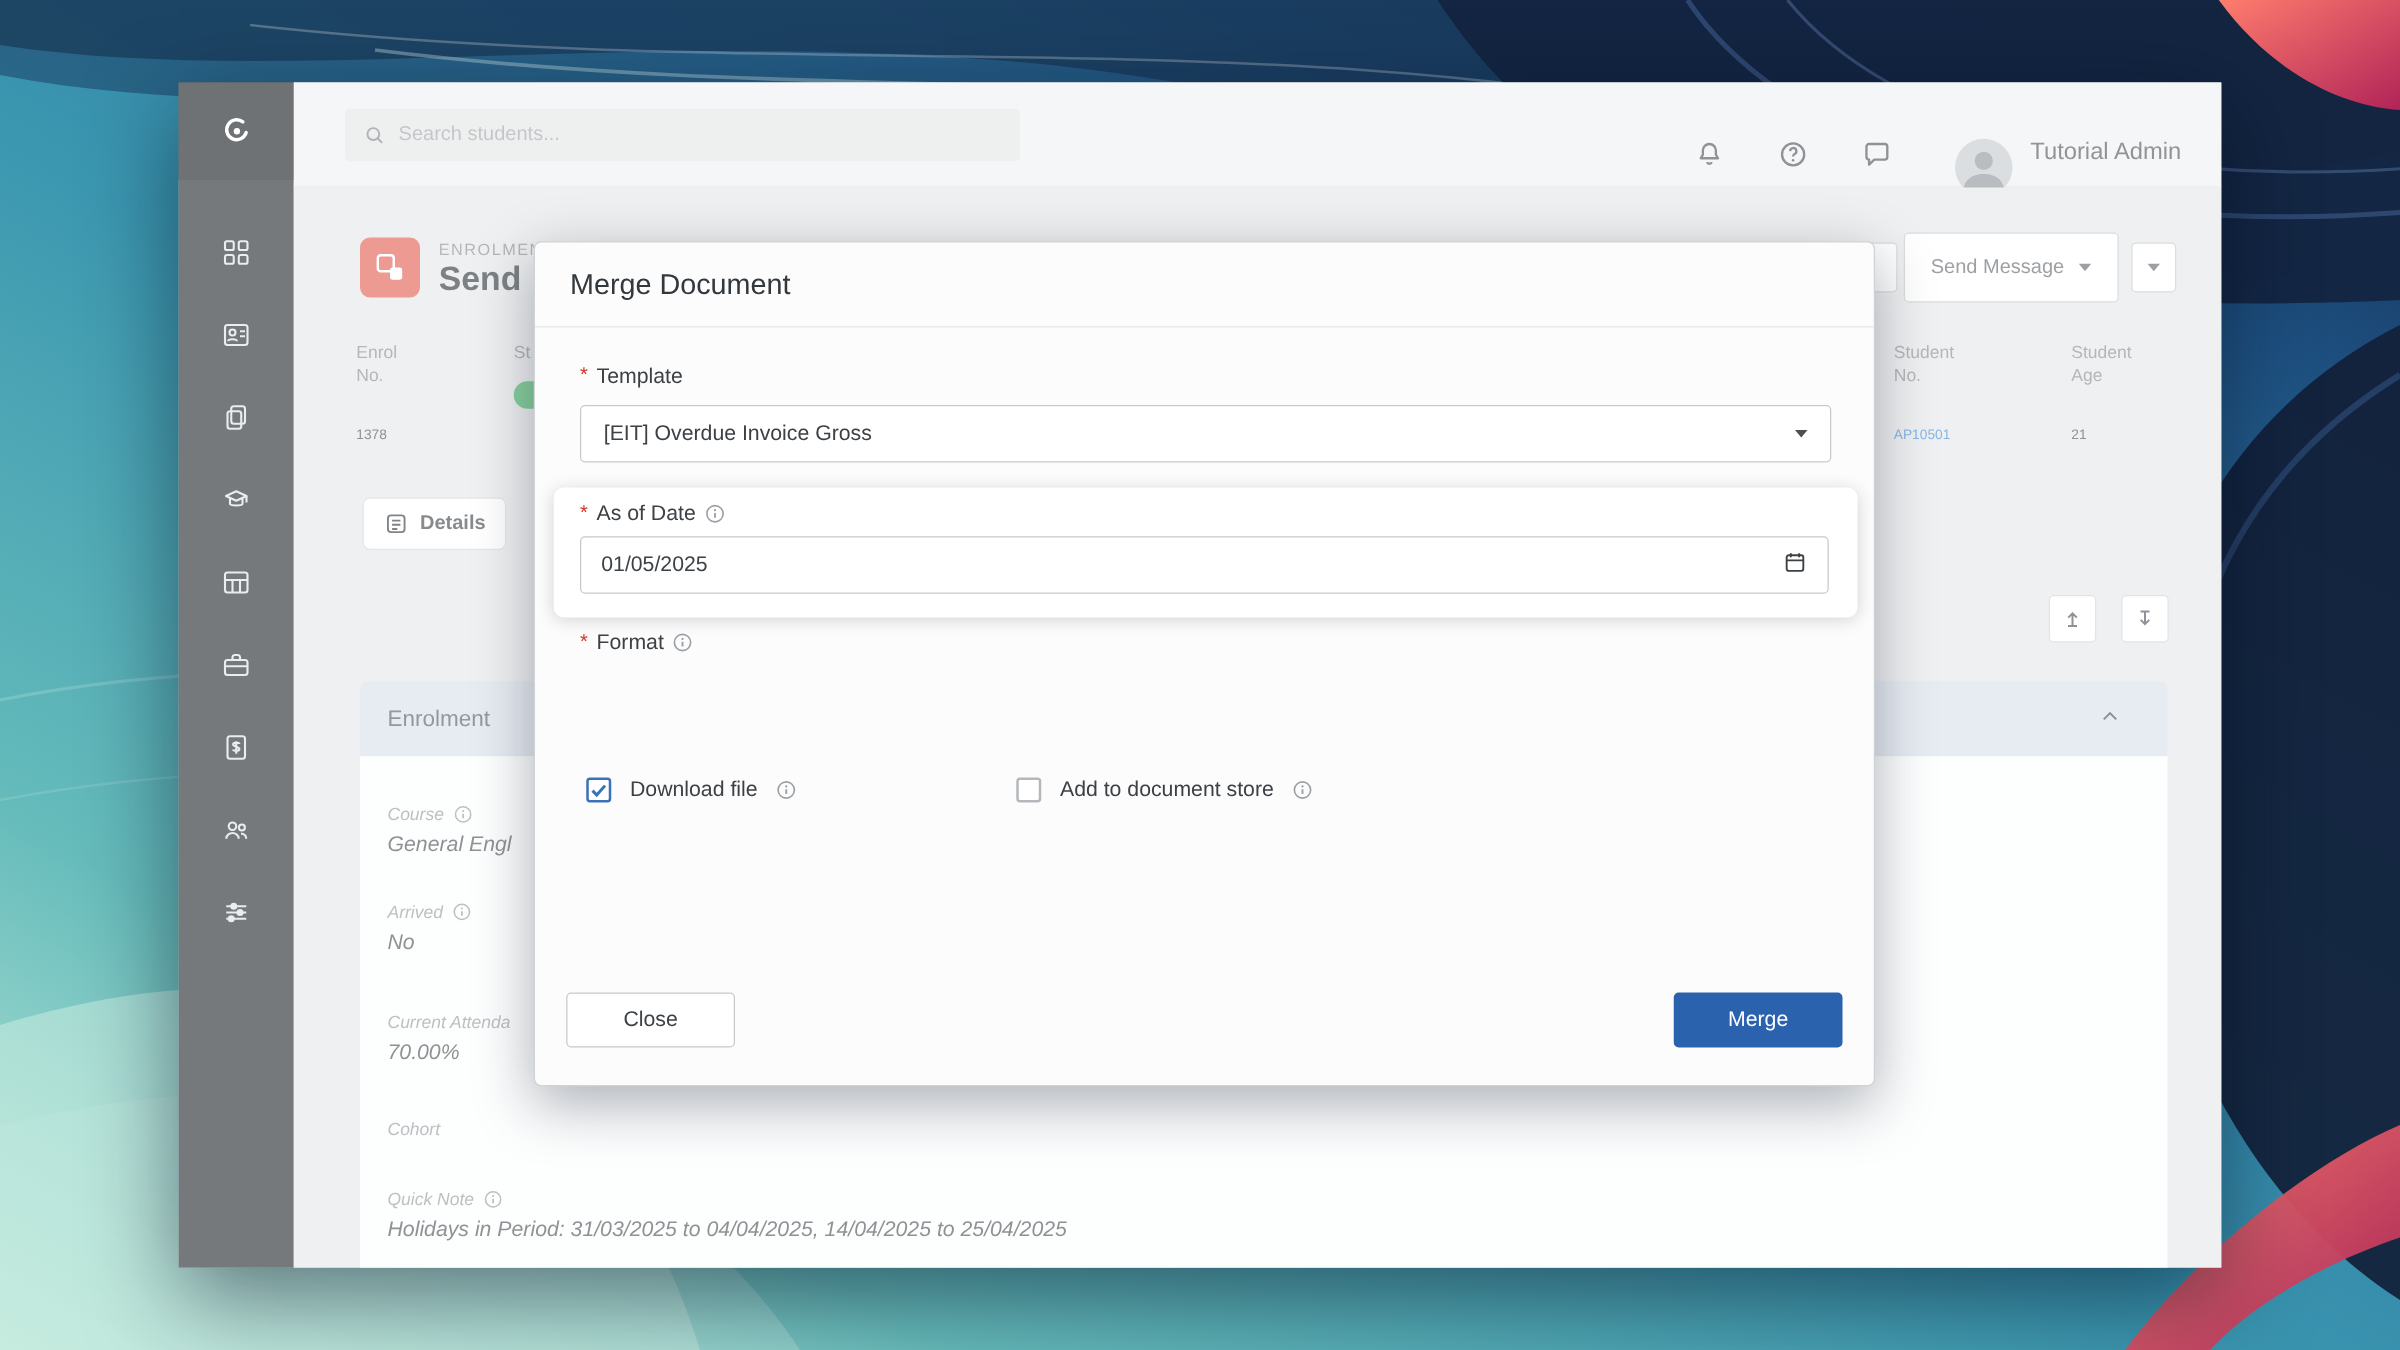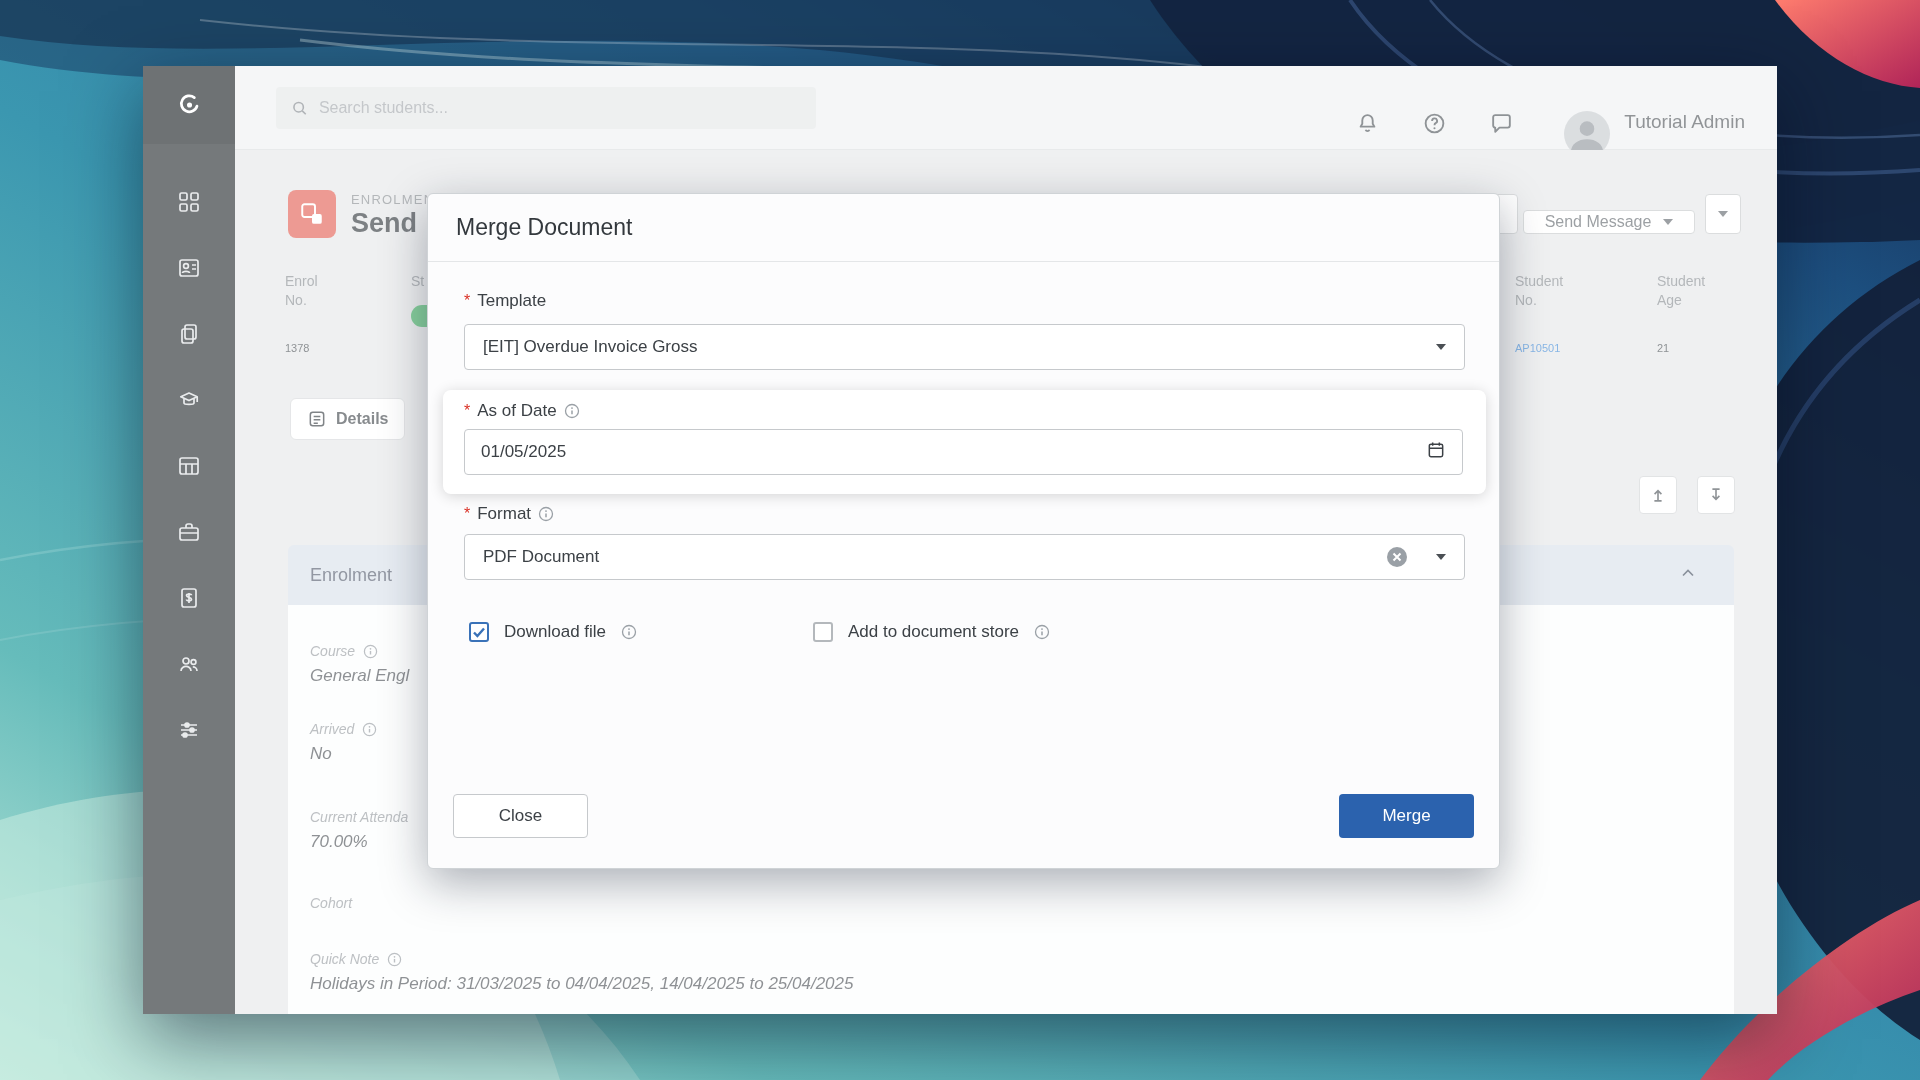--- a/index.html
+++ b/index.html
@@ -22,21 +22,21 @@
 .avatar{width:46px;height:46px;border-radius:50%;background:#c9cdd1;overflow:hidden;margin-left:50px;cursor:pointer;}
 .user-name{font-size:19px;color:#585d62;margin-left:14px;}
 
 .content{position:absolute;left:92px;top:84px;right:0;bottom:0;background:#e7e9ea;}
 .enrol-icon{position:absolute;left:53px;top:40px;width:48px;height:48px;border-radius:8px;background:#e4675b;display:flex;align-items:center;justify-content:center;}
 .eyebrow{position:absolute;left:116px;top:42px;font-size:13px;letter-spacing:1.2px;color:#8d9296;}
 .page-title{position:absolute;left:116px;top:58px;font-size:27px;font-weight:700;color:#3a4045;}
 
 .ghost-btn{position:absolute;background:#fff;border:1px solid #c9ccce;border-radius:4px;color:#6a7075;font-size:16px;display:flex;align-items:center;justify-content:center;gap:10px;font-family:inherit;cursor:pointer;}
 .partial-btn{left:1152px;top:44px;width:131px;height:40px;}
-.send-msg{left:1288px;top:60px;width:172px;height:24px;gap:12px;}
+.send-msg{left:1288px;top:36px;width:172px;height:56px;gap:12px;}
 .split-btn{left:1470px;top:44px;width:36px;height:40px;}
 .caret{width:0;height:0;border-left:5px solid transparent;border-right:5px solid transparent;border-top:6px solid #6a7075;}
 
 .sum-field{position:absolute;top:122px;}
 .sum-field .lbl{font-size:14px;line-height:19px;color:#8d9297;}
 .sum-field .val{font-size:11px;color:#54595e;margin-top:32px;}
 .sf1{left:50px;}.sf1 .lbl{width:46px;}
 .sf2{left:176px;}
 .sf3{left:1280px;}.sf3 .lbl{width:58px;}.sf3 .val{color:#4a90d9;cursor:pointer;}
 .sf4{left:1422px;}.sf4 .lbl{width:58px;}
@@ -371,28 +371,20 @@
 
   <div class="flabel fmt-label">
     <span class="req">*</span>
     <span>Format</span>
     <svg class="info-icon" width="16" height="16" viewBox="0 0 16 16" fill="none" stroke="#9aa0a6" stroke-width="1.3">
         <circle cx="8" cy="8" r="6.5"></circle>
         <path d="M8 7.4v3.8" stroke-width="1.5"></path>
         <circle cx="8" cy="5.1" r=".9" fill="#9aa0a6" stroke="none"></circle>
       </svg>
   </div>
-  <div class="select fmt-select">
-    <span>PDF Document</span>
-    <svg class="clear-icon" viewBox="0 0 22 22">
-        <circle cx="11" cy="11" r="10" fill="#9aa0a6"></circle>
-        <path d="M7.5 7.5 14.5 14.5M14.5 7.5 7.5 14.5" stroke="#fff" stroke-width="2"></path>
-      </svg>
-    <span class="caret"></span>
-  </div>
 
   <div class="cbx-group cbx1">
     <span class="cbx checked">
       <svg width="14" height="14" viewBox="0 0 14 14" fill="none" stroke="#3a72b8" stroke-width="2.4">
           <path d="M2 7.5 5.4 11 12 3.5"></path>
         </svg>
     </span>
     <span class="cbx-label">Download file</span>
     <svg class="info-icon" width="16" height="16" viewBox="0 0 16 16" fill="none" stroke="#9aa0a6" stroke-width="1.3">
         <circle cx="8" cy="8" r="6.5"></circle>

